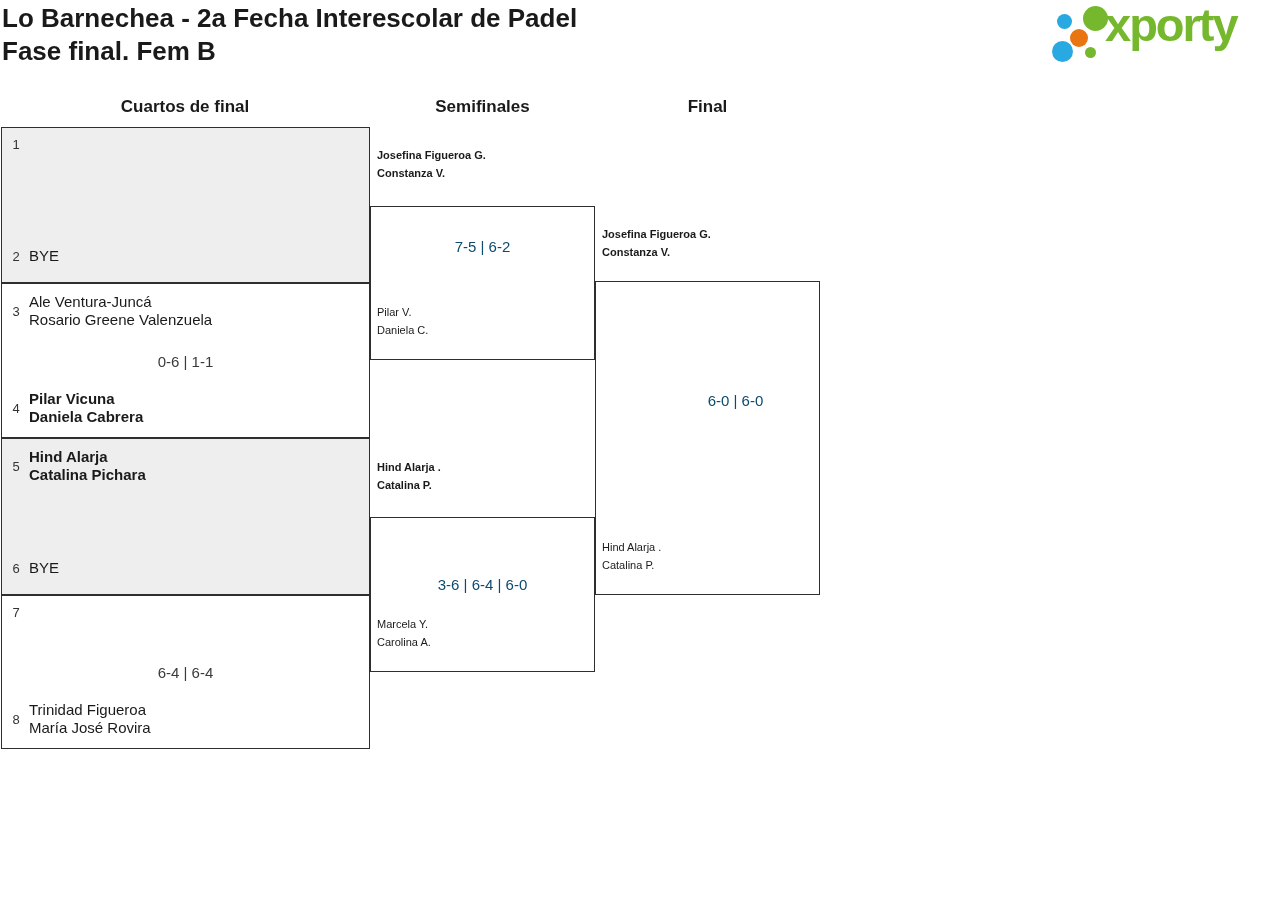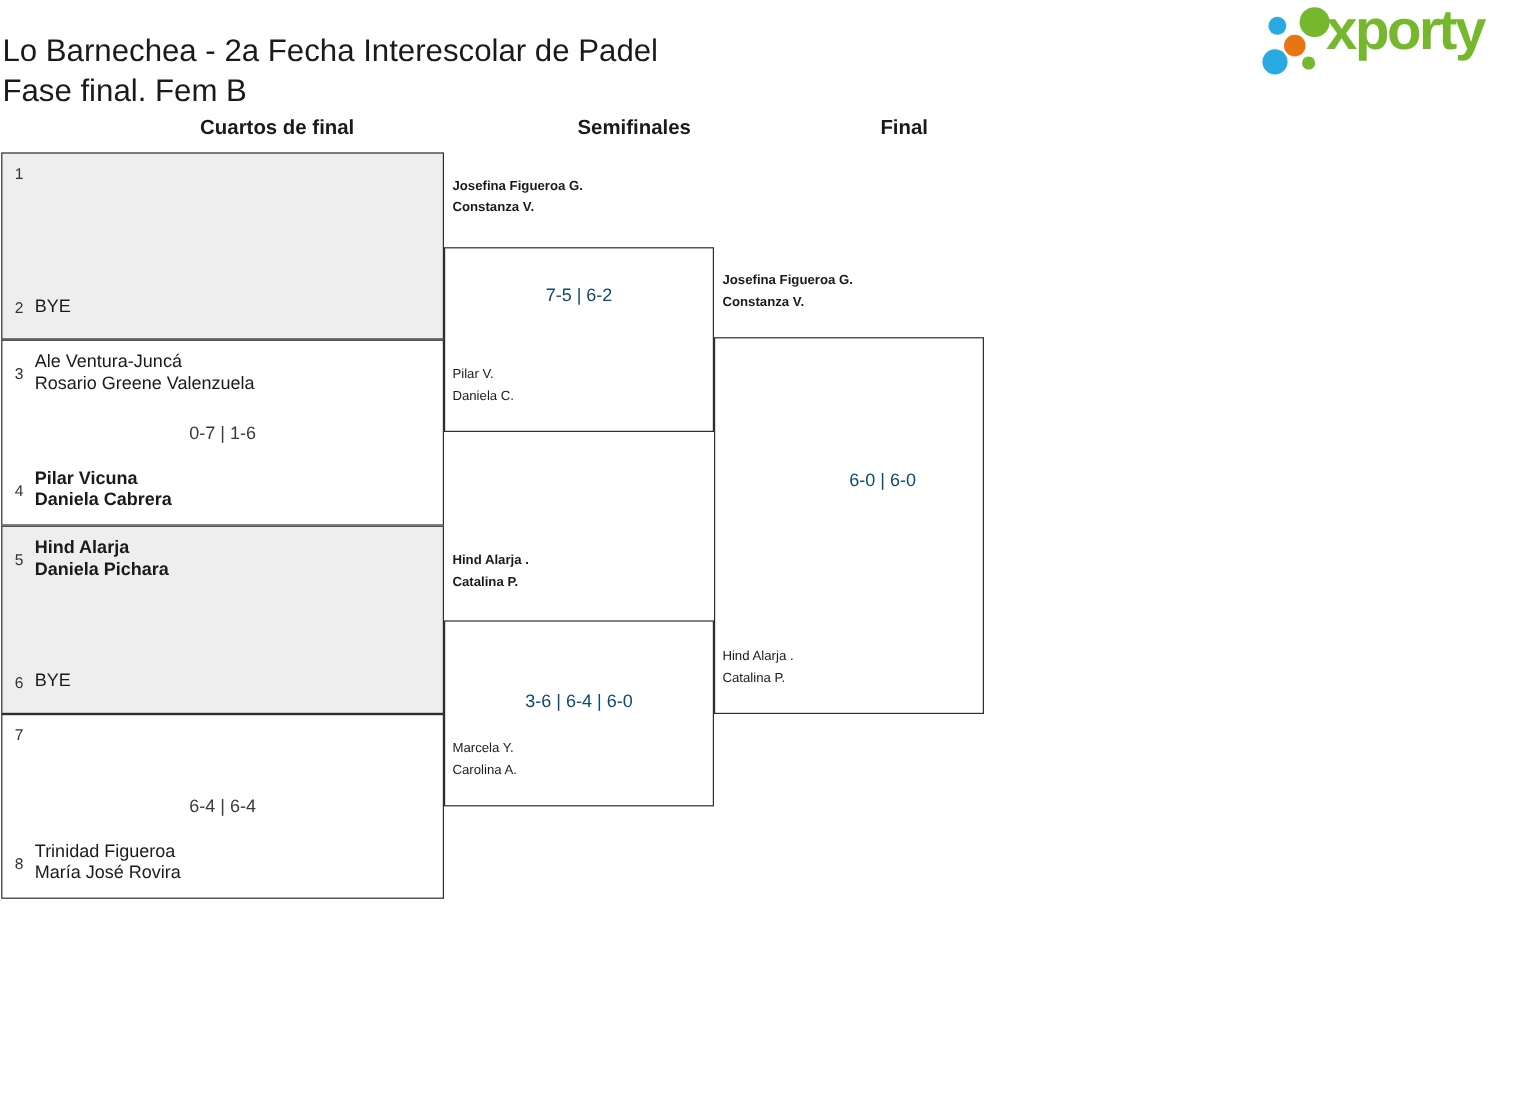--- a/index.html
+++ b/index.html
@@ -2,31 +2,31 @@
 <html><head>
 <meta charset="utf-8">
 <style>
   html,body{margin:0;padding:0;}
   body{
     width:1280px;height:916px;background:#ffffff;position:relative;overflow:hidden;
     font-family:"Liberation Sans",sans-serif;color:#1a1a1a;
     -webkit-font-smoothing:antialiased;
   }
   
-  .page-title{position:absolute;left:2px;top:2px;font-size:26px;line-height:33px;font-weight:400;margin-top:24px;}
+  .page-title{position:absolute;left:2px;top:2px;font-size:26px;line-height:33px;font-weight:700;}
   .logo{position:absolute;left:1048px;top:4px;width:226px;height:66px;}
   .dot{position:absolute;border-radius:50%;}
   .dot-green-big   {left:35px;top:2px;width:25px;height:25px;background:#76b82d;}
   .dot-blue-small  {left:9px;top:10px;width:15px;height:15px;background:#29a9e1;}
   .dot-orange      {left:22px;top:25px;width:18px;height:18px;background:#e87511;}
   .dot-blue-big    {left:4px;top:37px;width:21px;height:21px;background:#29a9e1;}
   .dot-green-small {left:37px;top:43px;width:11px;height:11px;background:#76b82d;}
   .logo-text{position:absolute;left:57px;top:-7px;font-size:47px;font-weight:700;letter-spacing:-2px;color:#76b82d;}
   
-  .round-header{position:absolute;top:97px;font-size:17px;font-weight:700;text-align:center;margin-left:46px;}
+  .round-header{position:absolute;top:97px;font-size:17px;font-weight:700;text-align:center;}
   .rh-qf{left:0;width:370px;}
   .rh-sf{left:370px;width:225px;}
   .rh-f{left:595px;width:225px;}
   
   .box{position:absolute;border:1px solid #2e2e2e;box-sizing:border-box;background:transparent;}
   .qf{left:1px;width:369px;}
   .qf.shaded{background:#eeeeee;}
   .qf1{top:127px;height:156px;}
   .qf2{top:283px;height:155px;}
   .qf3{top:438px;height:157px;}
@@ -92,36 +92,36 @@
 </div>
 
 <div class="box qf qf2">
   <div class="team team-top">
     <span class="seed">3</span>
     <div class="names">
       <div>Ale Ventura-Juncá</div>
       <div>Rosario Greene Valenzuela</div>
     </div>
   </div>
-  <div class="score">0-7 | 1-6</div>
+  <div class="score">0-6 | 1-1</div>
   <div class="team team-bottom winner">
     <span class="seed">4</span>
     <div class="names">
       <div>Pilar Vicuna</div>
       <div>Daniela Cabrera</div>
     </div>
   </div>
 </div>
 
 <div class="box qf qf3 shaded">
   <div class="team team-top winner">
     <span class="seed">5</span>
     <div class="names">
       <div>Hind Alarja</div>
-      <div>Daniela Pichara</div>
+      <div>Catalina Pichara</div>
     </div>
   </div>
   <div class="team team-bye">
     <span class="seed">6</span>
     <div class="names">
       <div>BYE</div>
     </div>
   </div>
 </div>
 

